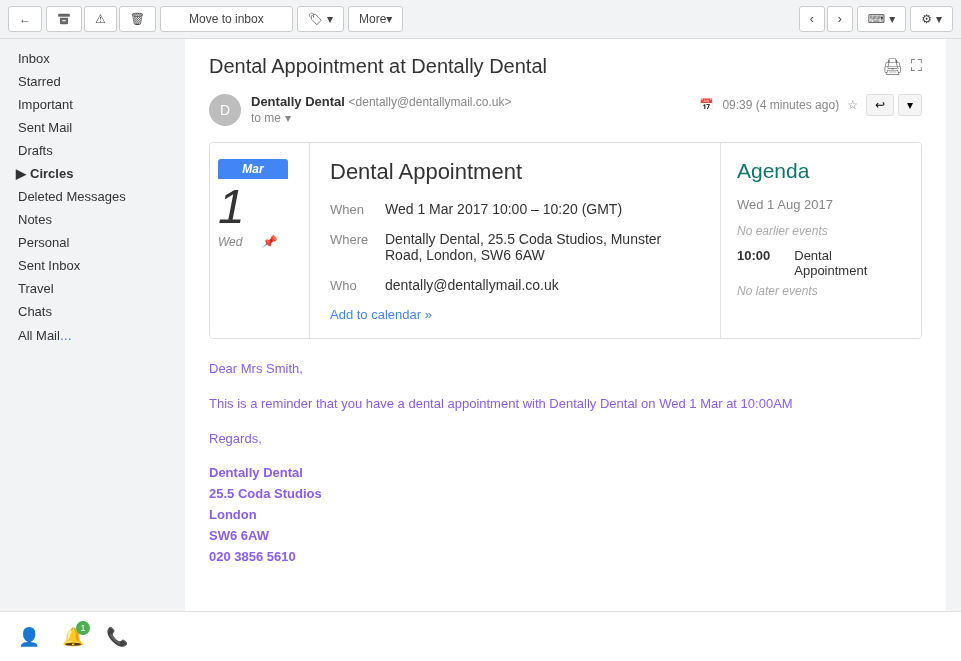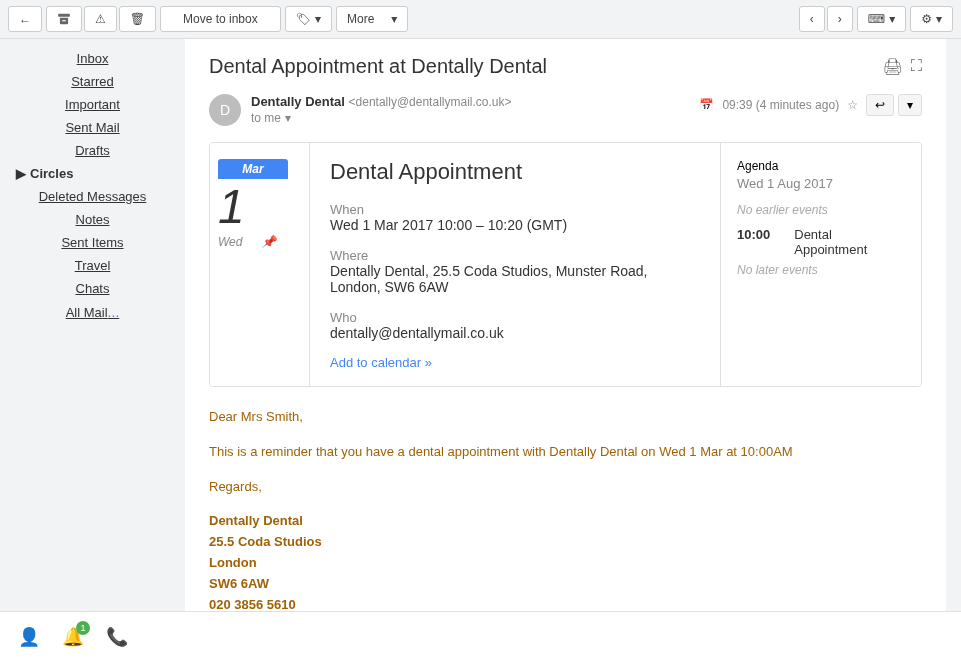--- a/index.html
+++ b/index.html
@@ -5,31 +5,31 @@
     * { box-sizing: border-box; margin: 0; padding: 0; }
     body { font-family: Arial, sans-serif; font-size: 13px; color: #333; background: #f1f3f4; height: 661px; overflow: hidden; display: flex; flex-direction: column; }
 
     
     .top-bar { display: flex; align-items: center; background: #f1f3f4; padding: 6px 8px; border-bottom: 1px solid #ddd; gap: 4px; flex-shrink: 0; }
     .toolbar-btn { background: #fff; border: 1px solid #ccc; border-radius: 3px; padding: 5px 10px; cursor: pointer; font-size: 12px; color: #444; display: flex; align-items: center; gap: 4px; }
     .toolbar-btn svg { width: 14px; height: 14px; fill: #666; }
     .toolbar-group { display: flex; gap: 2px; }
     .spacer { flex: 1; }
     .nav-btns { display: flex; gap: 2px; }
-    .move-to-inbox-btn { background: #fff; border: 1px solid #ccc; border-radius: 3px; padding: 5px 22px; cursor: pointer; font-size: 12px; color: #444; }
+    .move-to-inbox-btn { background: #fff; border: 1px solid #ccc; border-radius: 3px; padding: 5px 28px; cursor: pointer; font-size: 12px; color: #444; }
     .label-btn { background: #fff; border: 1px solid #ccc; border-radius: 3px; padding: 5px 10px; cursor: pointer; font-size: 12px; color: #444; display: flex; align-items: center; gap: 4px; }
-    .more-btn { background: #fff; border: 1px solid #ccc; border-radius: 3px; padding: 5px 10px; cursor: pointer; font-size: 12px; color: #444; display: flex; align-items: center; gap: 17px; }
+    .more-btn { background: #fff; border: 1px solid #ccc; border-radius: 3px; padding: 5px 10px; cursor: pointer; font-size: 12px; color: #444; display: flex; align-items: center; gap: 0; }
 
     
     .main-layout { display: flex; flex: 1; overflow: hidden; }
 
     
     .sidebar { width: 185px; background: #f1f3f4; padding: 8px 0; flex-shrink: 0; overflow-y: auto; }
     .compose-btn { background: #c6392c; color: white; border: none; border-radius: 20px; padding: 10px 20px; margin: 0 8px 16px 8px; width: calc(100% - 16px); cursor: pointer; font-size: 14px; font-weight: bold; letter-spacing: 0.5px; text-align: left; }
-    .sidebar-item { padding: 4px 18px; cursor: pointer; border-radius: 0 20px 20px 0; font-size: 13px; color: #333; display: flex; align-items: center; justify-content: center; text-decoration: underline; }
+    .sidebar-item { padding: 4px 18px; cursor: pointer; border-radius: 0 20px 20px 0; font-size: 13px; color: #333; display: flex; align-items: center; justify-content: flex-start; }
     .sidebar-section { padding: 4px 16px; cursor: pointer; font-size: 13px; color: #333; display: flex; align-items: center; gap: 4px; font-weight: bold; }
 
     
     .email-area { flex: 1; background: #fff; overflow-y: auto; padding: 16px 24px 16px 24px; }
     .email-subject-row { display: flex; align-items: center; gap: 26px; margin-bottom: 16px; }
     .email-subject { font-size: 20px; color: #333; font-weight: normal; flex: 1; }
     .email-subject-icons { display: flex; gap: 8px; color: #666; }
     .email-subject-icons span { cursor: pointer; font-size: 16px; }
 
     
@@ -46,35 +46,35 @@
 
     
     .calendar-card { border: 1px solid #e0e0e0; border-radius: 4px; display: flex; margin-bottom: 20px; overflow: hidden; }
     .cal-date-col { width: 100px; display: flex; flex-direction: column; align-items: flex-start; padding: 16px 8px; border-right: 1px solid #e0e0e0; background: #fff; font-style: italic; }
     .cal-month { background: #4285f4; color: white; font-size: 12px; font-weight: bold; text-align: center; padding: 3px 20px; border-radius: 3px 3px 0 0; width: 70px; }
     .cal-day { font-size: 48px; color: #333; font-weight: 300; line-height: 1; margin-top: 4px; }
     .cal-weekday { font-size: 12px; color: #888; margin-top: 4px; display: flex; align-items: center; gap: 19px; }
 
     .event-details-col { flex: 1; padding: 16px 20px; border-right: 1px solid #e0e0e0; }
     .event-title-card { font-size: 22px; color: #333; font-weight: normal; margin-bottom: 16px; }
-    .event-row { display: flex; margin-bottom: 14px; align-items: flex-start; flex-direction: column; }
+    .event-row { display: flex; margin-bottom: 14px; align-items: flex-start; }
     .event-label { width: 55px; color: #888; font-size: 13px; flex-shrink: 0; margin-top: 1px; }
     .event-value { color: #333; font-size: 14px; }
     .add-to-calendar { color: #4285f4; cursor: pointer; font-size: 13px; margin-top: 8px; }
 
     .agenda-col { width: 200px; padding: 16px; background: #fff; }
-    .agenda-title { font-size: 12px; color: #000000; font-weight: normal; margin-bottom: 3px; }
+    .agenda-title { font-size: 21px; color: #0f766e; font-weight: normal; margin-bottom: 14px; }
     .agenda-date { font-size: 13px; color: #888; margin-bottom: 12px; }
     .no-events { font-size: 12px; color: #aaa; font-style: italic; margin-bottom: 10px; }
     .agenda-event { display: flex; gap: 24px; margin-bottom: 6px; }
     .agenda-time { font-size: 13px; color: #333; font-weight: bold; }
     .agenda-event-title { font-size: 13px; color: #333; }
 
     
-    .email-body { font-size: 13px; color: #a16207; line-height: 1.6; }
+    .email-body { font-size: 13px; color: #8b5cf6; line-height: 1.6; }
     .email-body p { margin-bottom: 14px; }
     .email-body .bold-block { font-weight: bold; }
     .email-body .address-block { margin-top: 0; }
 
     
     .right-scrollbar { width: 15px; background: #f1f3f4; flex-shrink: 0; }
 
     
     .bottom-bar { height: 50px; background: #fff; border-top: 1px solid #e0e0e0; display: flex; align-items: center; padding: 0 16px; gap: 16px; flex-shrink: 0; }
     .bottom-icon { width: 28px; height: 28px; display: flex; align-items: center; justify-content: center; cursor: pointer; color: #666; font-size: 18px; }
@@ -155,21 +155,24 @@
       <span>▶</span>
       <span>Circles</span>
     </div>
     <div class="sidebar-item">
         <span>Deleted Messages</span>
       </div>
     <div class="sidebar-item">
         <span>Notes</span>
       </div>
     <div class="sidebar-item">
-        <span>Sent Items</span>
+        <span>Personal</span>
+      </div>
+    <div class="sidebar-item">
+        <span>Sent Inbox</span>
       </div>
     <div class="sidebar-item">
         <span>Travel</span>
       </div>
     <div class="sidebar-item">
         <span>Chats</span>
       </div>
     <div class="sidebar-item">
       <span>All Mail</span>
       <span style="color:#4285f4;font-size:14px;">...</span>

